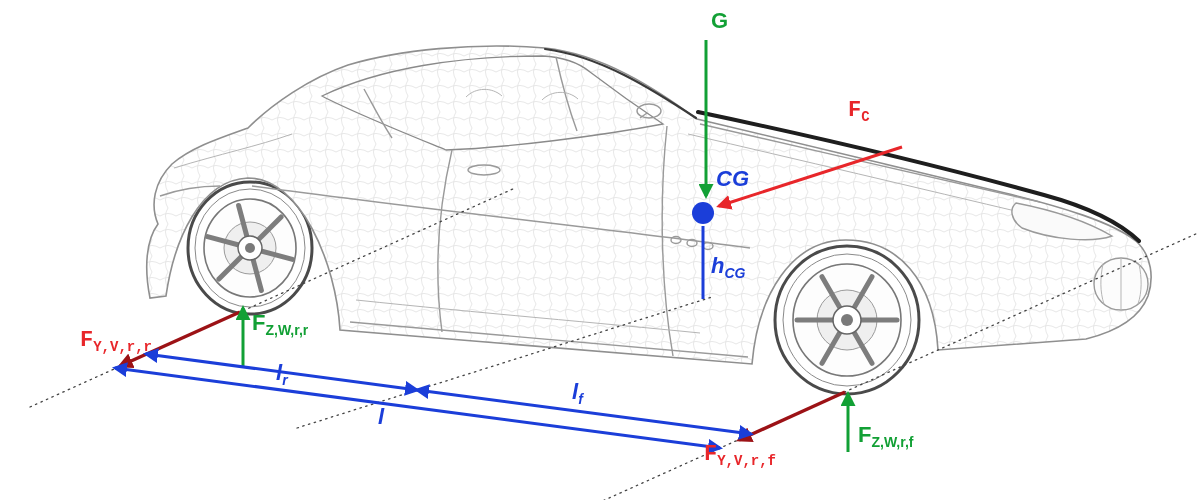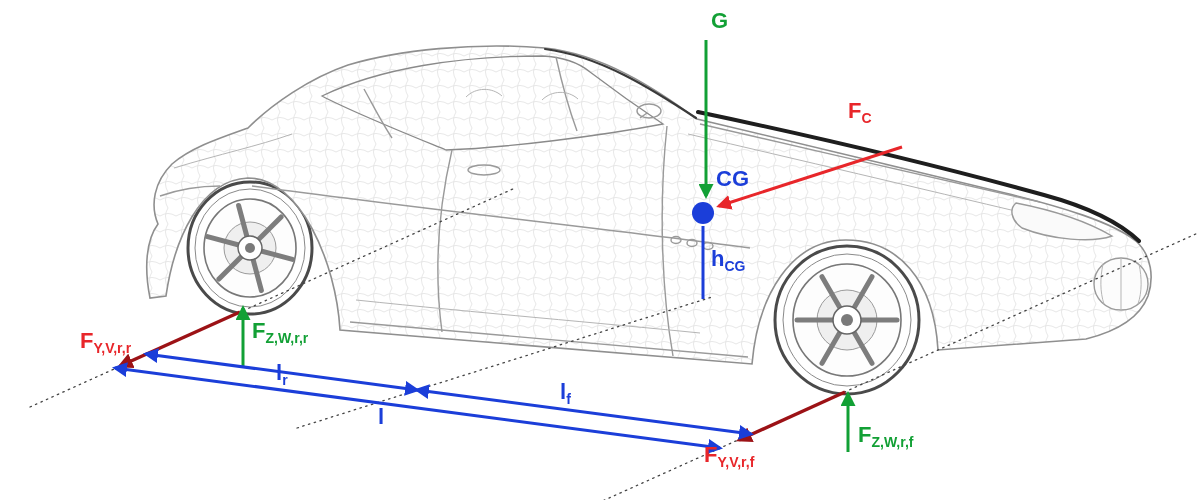--- a/index.html
+++ b/index.html
@@ -34,22 +34,22 @@
   .dotted{stroke:#444;stroke-width:1.3;stroke-dasharray:1.5 4.5;fill:none;stroke-linecap:round;}
   .ann-green{stroke:var(--force-vertical);stroke-width:3;fill:none;}
   .ann-red{stroke:var(--force-lateral-label);stroke-width:3;fill:none;}
   .ann-dred{stroke:var(--force-lateral-arrow);stroke-width:3.5;fill:none;}
   .ann-blue{stroke:var(--dimension);stroke-width:3;fill:none;}
   .cg-dot{fill:var(--cg-marker);}
   
   .lbl{position:absolute;font-weight:bold;font-size:22px;line-height:1;white-space:nowrap;}
   .lbl sub{font-size:14px;font-weight:bold;}
   .c-green{color:var(--force-vertical);}
-  .c-red{color:var(--force-lateral-label);}
-  .c-blue{color:var(--dimension);}
+  .c-red{color:var(--force-lateral-label);font-family:Liberation Mono, monospace;}
+  .c-blue{color:var(--dimension);font-style:italic;}
 </style>
 </head>
 <body>
 
 <div class="stage">
 
   <svg class="scene" width="1200" height="500" viewBox="0 0 1200 500">
     <defs>
       <pattern id="mesh" width="16" height="16" patternUnits="userSpaceOnUse">
         <rect width="16" height="16" fill="#ffffff"></rect>
@@ -182,23 +182,23 @@
 
     <line class="ann-blue" x1="146" y1="354" x2="417" y2="390" marker-start="url(#ar-blue)" marker-end="url(#ar-blue)"></line>
     <line class="ann-blue" x1="417" y1="390" x2="751" y2="434" marker-start="url(#ar-blue)" marker-end="url(#ar-blue)"></line>
     <line class="ann-blue" x1="115" y1="368" x2="720" y2="448" marker-start="url(#ar-blue)" marker-end="url(#ar-blue)"></line>
   </svg>
 
   <div>
     <span class="lbl c-green" style="left:711px;top:10px"><span>G</span><sub></sub></span>
     <span class="lbl c-red" style="left:848px;top:100px"><span>F</span><sub>C</sub></span>
     <span class="lbl c-blue" style="left:716px;top:168px"><span>CG</span><sub></sub></span>
-    <span class="lbl c-blue" style="left:711px;top:248px"><span>h</span><sub>CG</sub></span>
+    <span class="lbl c-blue" style="left:711px;top:255px"><span>h</span><sub>CG</sub></span>
     <span class="lbl c-red" style="left:80px;top:330px"><span>F</span><sub>Y,V,r,r</sub></span>
-    <span class="lbl c-green" style="left:252px;top:320px"><span>F</span><sub>Z,W,r,r</sub></span>
+    <span class="lbl c-green" style="left:252px;top:312px"><span>F</span><sub>Z,W,r,r</sub></span>
     <span class="lbl c-blue" style="left:276px;top:362px"><span>l</span><sub>r</sub></span>
     <span class="lbl c-blue" style="left:378px;top:406px"><span>l</span><sub></sub></span>
-    <span class="lbl c-blue" style="left:560px;top:381px"><span>l</span><sub>f</sub></span>
+    <span class="lbl c-blue" style="left:572px;top:381px"><span>l</span><sub>f</sub></span>
     <span class="lbl c-green" style="left:858px;top:424px"><span>F</span><sub>Z,W,r,f</sub></span>
     <span class="lbl c-red" style="left:704px;top:444px"><span>F</span><sub>Y,V,r,f</sub></span>
   </div>
 
 </div>
 
 </body></html>

